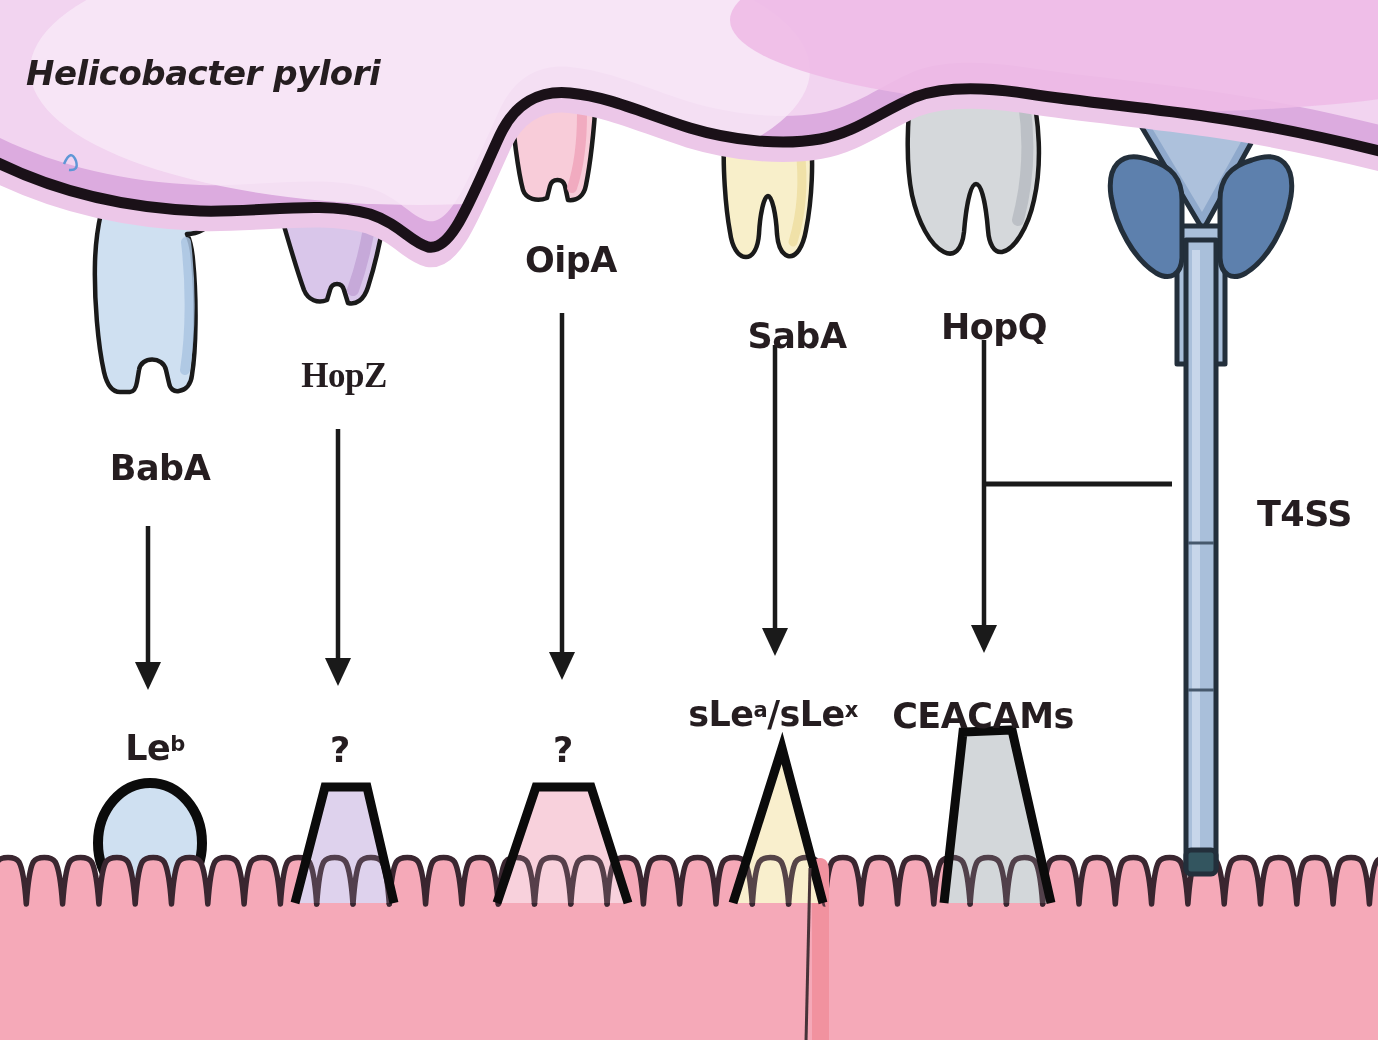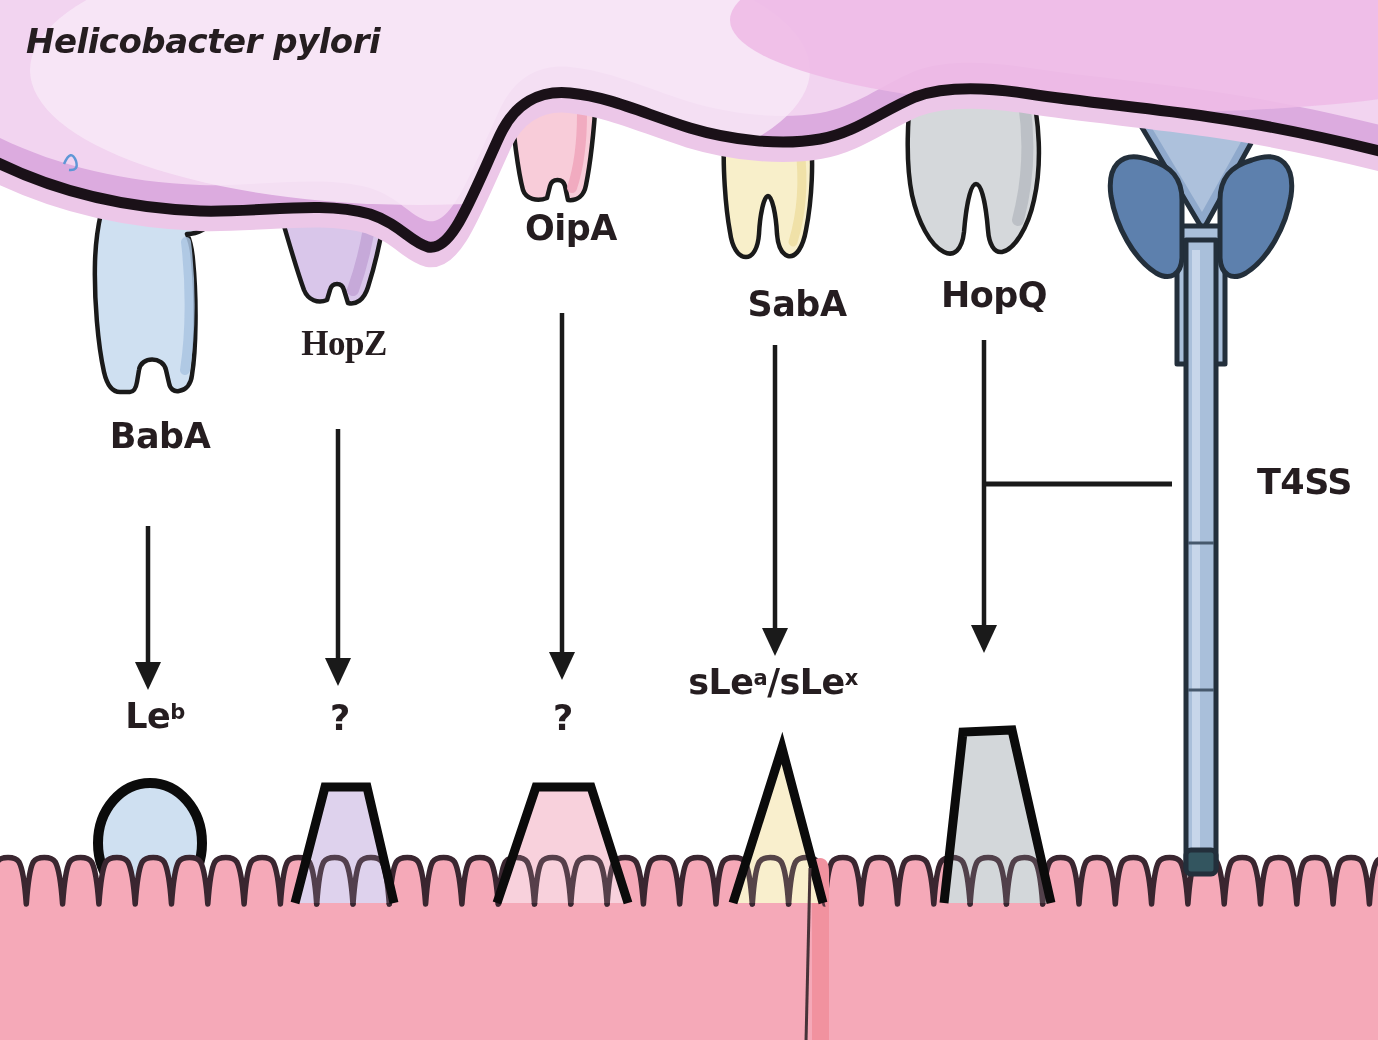--- a/index.html
+++ b/index.html
@@ -3,21 +3,21 @@
 <meta charset="utf-8">
 <style>
   html,body{margin:0;padding:0;background:#ffffff;}
   .stage{
     position:relative;width:1378px;height:1040px;overflow:hidden;
     background:#ffffff;font-family:"DejaVu Sans",sans-serif;
   }
   .stage svg{position:absolute;left:0;top:0;}
   .lbl{
     position:absolute;font-weight:bold;font-size:35px;color:#251d20;
-    white-space:nowrap;line-height:1.05;letter-spacing:-0.5px;
+    white-space:nowrap;line-height:1.05;letter-spacing:-0.5px;margin-top:32px;
   }
   .lbl.centered{transform:translateX(-50%);}
   .lbl.italic{font-style:italic;font-size:34px;}
   .lbl sup{font-size:21px;line-height:0;vertical-align:9px;font-weight:bold;}
   .mv-stroke{fill:none;stroke:#3a2630;stroke-width:5.5;stroke-linejoin:round;stroke-linecap:round;}
   .mv-restroke{fill:none;stroke:#3a2630;stroke-width:5.5;opacity:.85;stroke-linejoin:round;}
   .rec-outline{fill:none;stroke:#0b0b0b;stroke-width:9;stroke-linejoin:miter;stroke-linecap:butt;}
   .adh{stroke:#1a1a1a;stroke-width:4.5;stroke-linejoin:round;}
   .shade{fill:none;stroke-linecap:round;}
   .arrow-line{stroke:#1a1a1a;stroke-width:4.5;}
@@ -154,14 +154,15 @@
   <div class="lbl centered" style="left:344px;top:326px;font-family:Liberation Serif, serif;">HopZ</div>
   <div class="lbl centered" style="left:571px;top:210px;text-align:right;">OipA</div>
   <div class="lbl centered" style="left:797px;top:286px;">SabA</div>
   <div class="lbl centered" style="left:994px;top:277px;">HopQ</div>
   <div class="lbl" style="left:1257px;top:464px;">T4SS</div>
 
   <div class="lbl centered" style="left:155px;top:698px;"><span>Le</span><sup>b</sup></div>
   <div class="lbl centered" style="left:340px;top:700px;">?</div>
   <div class="lbl centered" style="left:563px;top:700px;">?</div>
   <div class="lbl centered" style="left:773px;top:664px;"><span>sLe</span><sup>a</sup><span>/sLe</span><sup>x</sup></div>
+  <div class="lbl centered" style="left:983px;top:666px;">CEACAMs</div>
 
 </div>
 
 </body></html>

